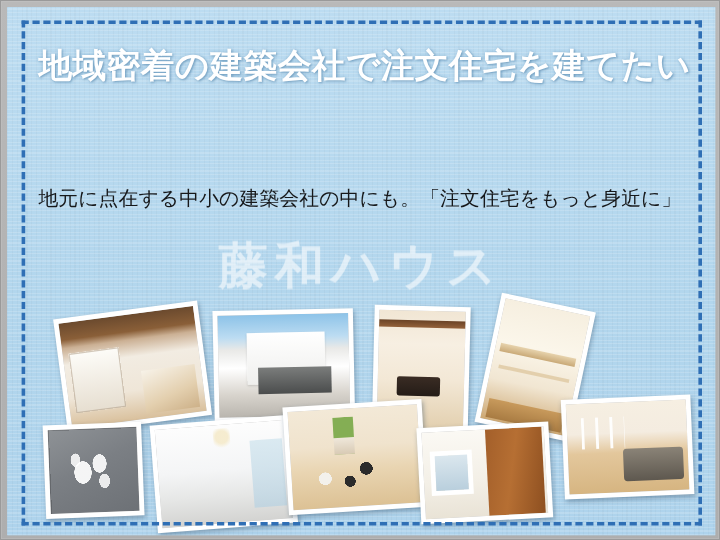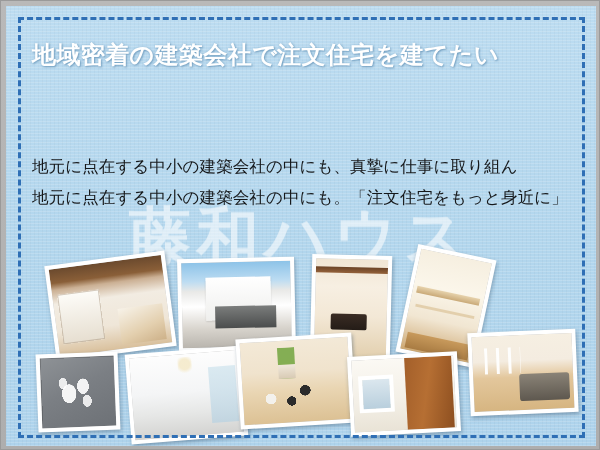--- a/index.html
+++ b/index.html
@@ -60,41 +60,41 @@
     z-index: 6;
   }
 
   
   #watermark {
     position: absolute;
     left: 0;
     right: 0;
     top: 188px;
     text-align: center;
-    font-size: 62px;
+    font-size: 41px;
     font-weight: 700;
     letter-spacing: 6px;
     color: rgba(255,255,255,0.40);
     text-shadow: 0 1px 0 rgba(255,255,255,0.30);
     white-space: nowrap;
     z-index: 2;
     user-select: none;
   }
 
   
   #headline {
     position: absolute;
     left: 26px;
     top: 28px;
     width: 545px;
     z-index: 4;
   }
   #headline .hl-line {
     color: #ffffff;
-    font-size: 24px;
+    font-size: 28px;
     font-weight: 700;
     line-height: 42px;
     letter-spacing: 0.4px;
     white-space: nowrap;
     text-shadow:
        1px 1px 2px rgba(70,120,160,0.55),
        0 0 3px rgba(120,170,205,0.5);
   }
 
   
@@ -313,21 +313,20 @@
 
   <div id="canvas">
 
     <div id="watermark">藤和ハウス</div>
 
     <div id="headline">
       <div class="hl-line">地域密着の建築会社で注文住宅を建てたい</div>
     </div>
 
     <div id="bodycopy">
-      <div class="bd-line">地元に点在する中小の建築会社の中にも、真摯に仕事に取り組ん</div>
       <div class="bd-line">地元に点在する中小の建築会社の中にも。「注文住宅をもっと身近に」</div>
     </div>
 
     <div id="collage">
 
       <div class="photo" style="left:44px; top:252px; width:121px; height:96px; transform:rotate(-7.5deg);">
         <div class="inner">
             <div class="scene sc-kitchen"></div>
           </div>
       </div>

